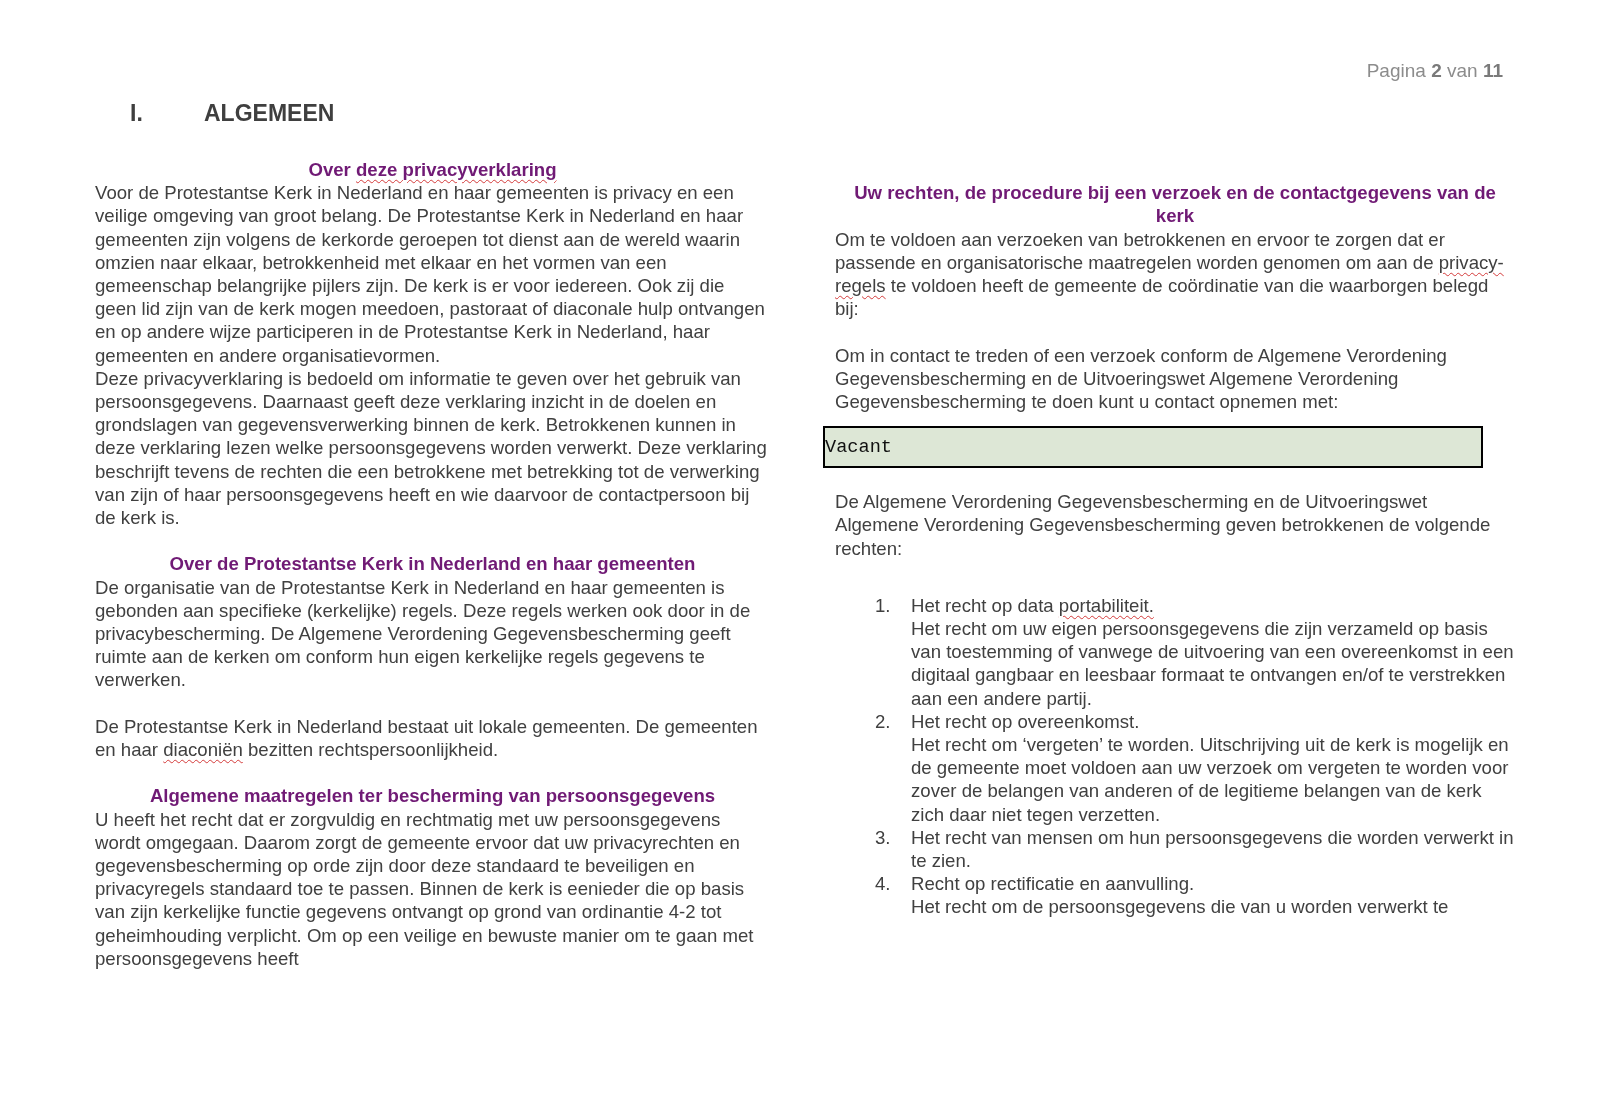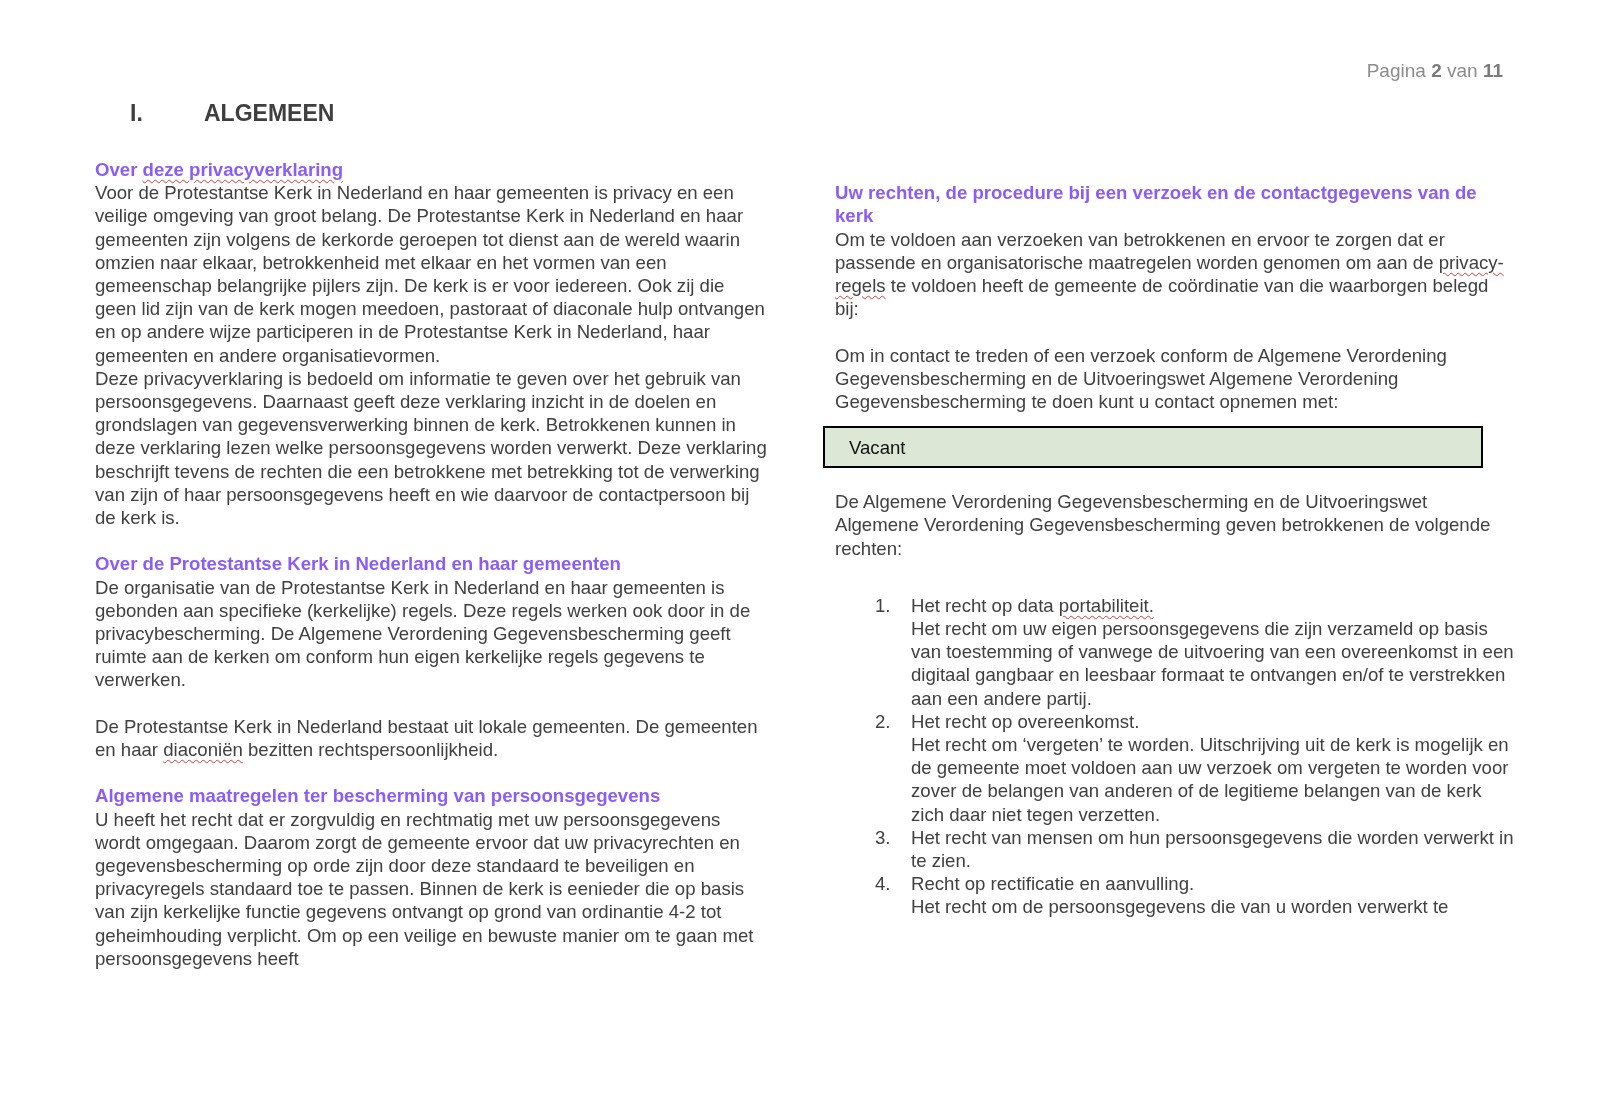--- a/index.html
+++ b/index.html
@@ -18,28 +18,29 @@
     display: flex;
   }
   .chapter .num { width: 74px; }
   .col {
     position: absolute; top: 158px;
     font-size: 18.6px; line-height: 23.2px; color: #404040;
   }
   .col.left { left: 95px; width: 675px; }
   .col.right { left: 835px; width: 680px; }
   .col p { margin: 0; }
-  .heading { font-weight: bold; color: #8b5cf6; }
+  .heading { font-weight: bold; color: #701a75; text-align: center; }
   .spacer { height: 23.2px; }
   .sq { text-decoration: underline wavy #d43b3b; text-decoration-thickness: 1px; text-underline-offset: 3px; }
   .box {
     margin: 13px 0 0 -12px; width: 660px; height: 42px;
     border: 2px solid #000; background: #dde7d6;
-    display: flex; align-items: center; padding-left: 24px; box-sizing: border-box;
+    display: flex; align-items: center; padding-left: 0; box-sizing: border-box;
     color: #111;
+    font-family: Liberation Mono, monospace;
   }
   ol { margin: 0; padding: 0; list-style: none; }
   ol li { display: flex; }
   ol li .n { width: 36px; flex: 0 0 36px; text-align: left; }
   ol li .body { flex: 1; }
   .list-wrap { padding-left: 40px; }
 </style>
 </head>
 <body>
 

